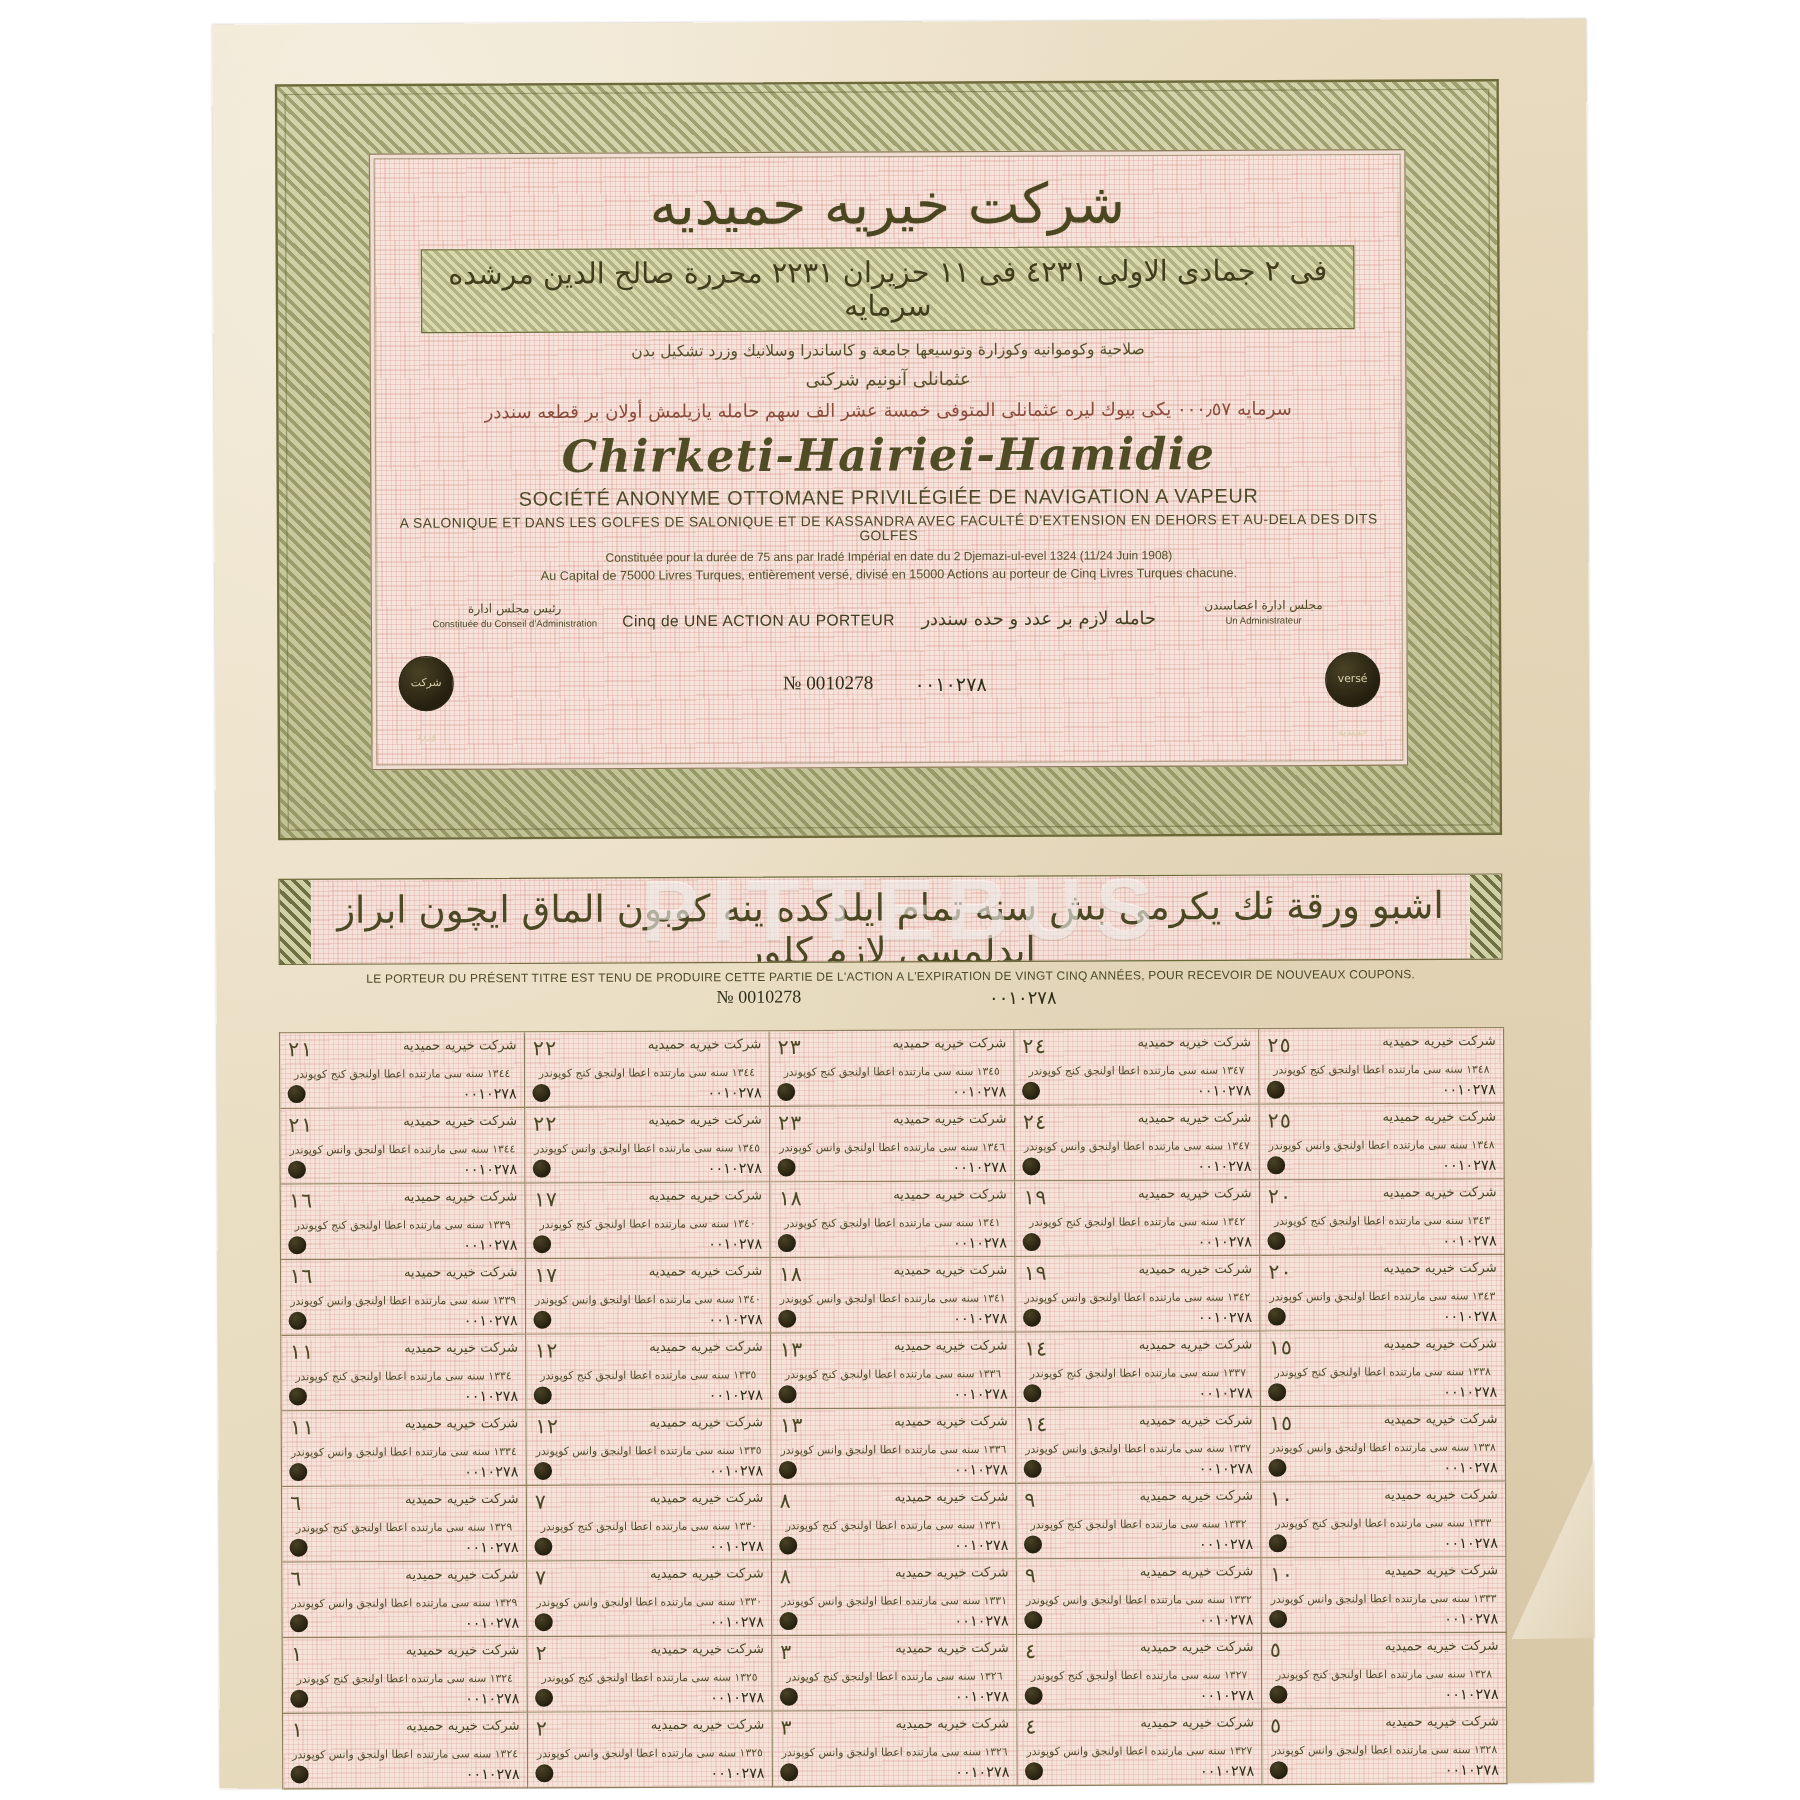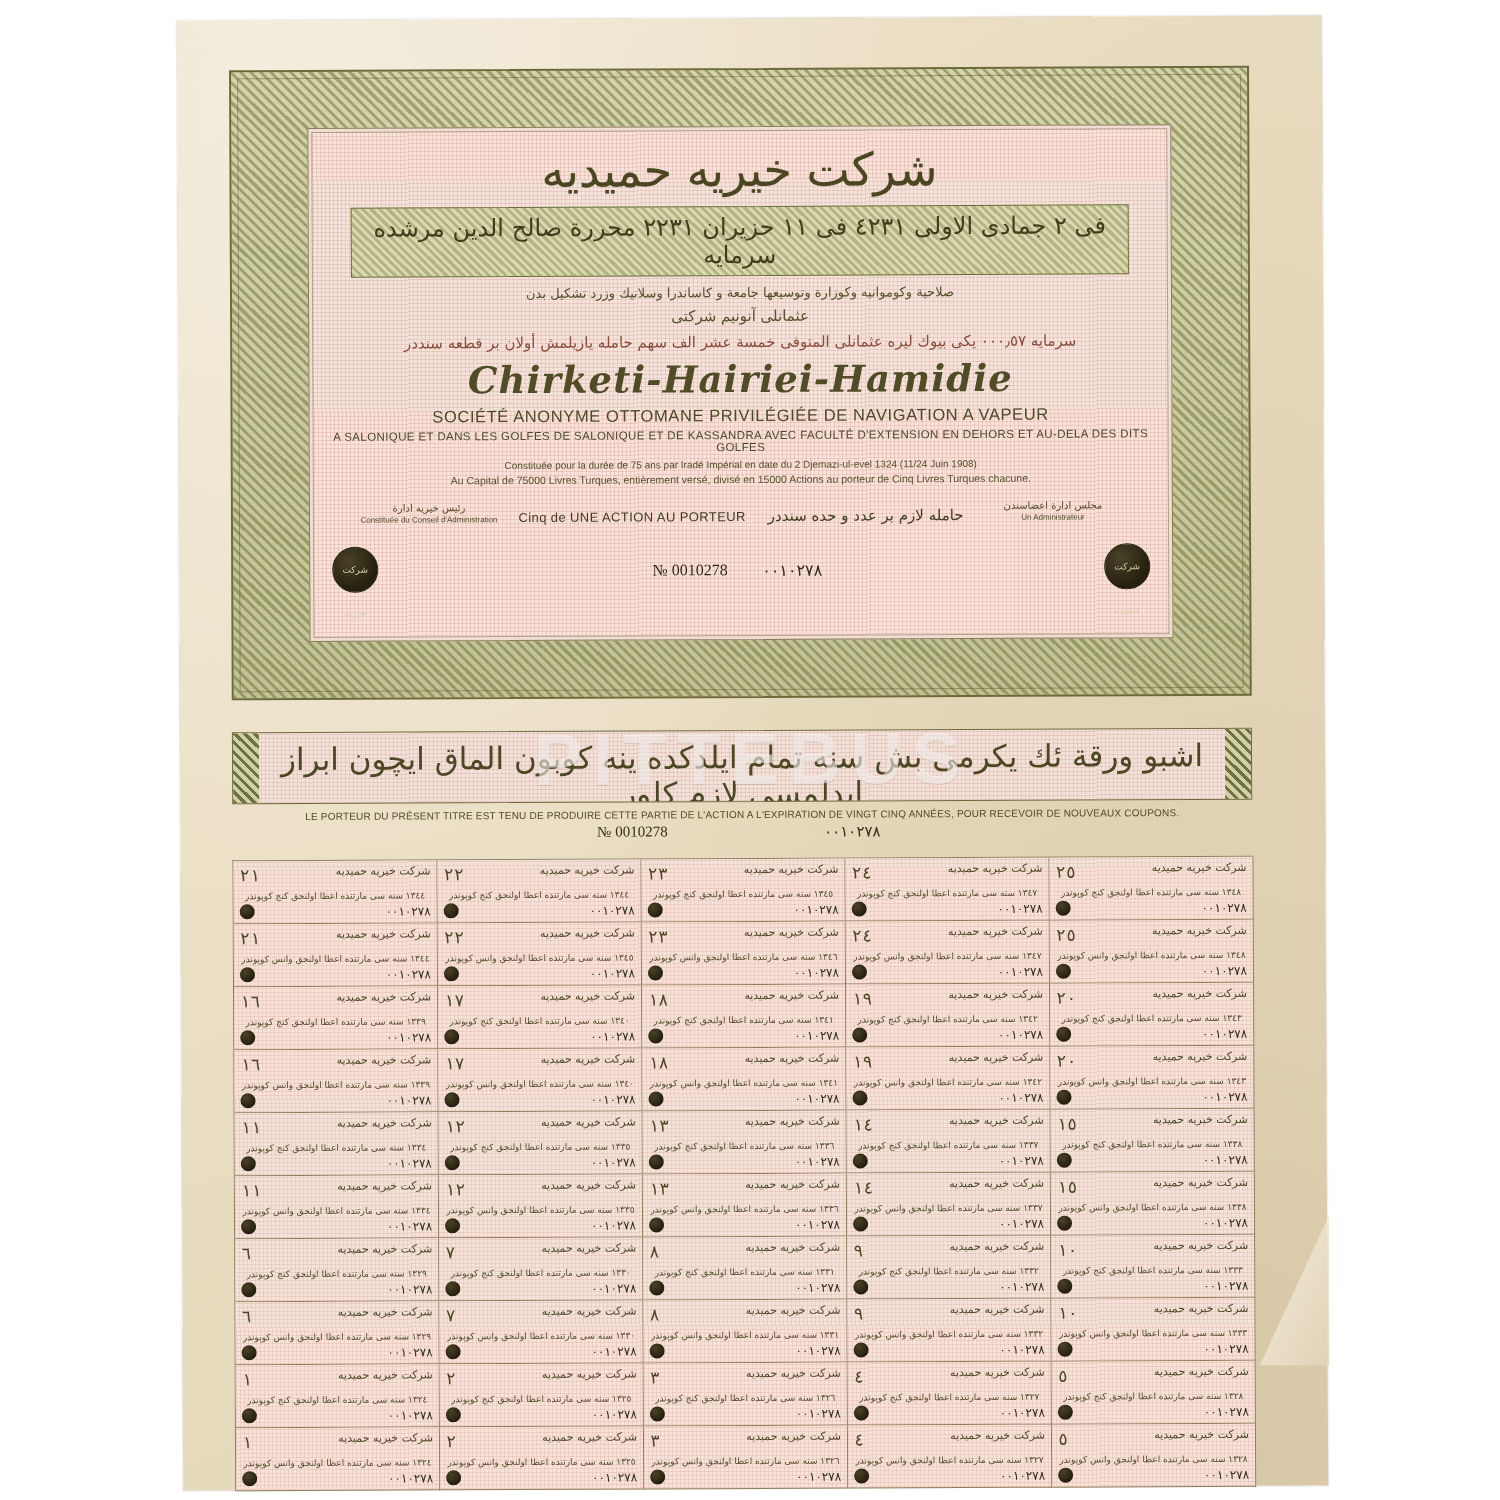--- a/index.html
+++ b/index.html
@@ -222,41 +222,41 @@
       <div class="ar ar-red">سرمايه ٧٥٫٠٠٠ يكى بيوك ليره عثمانلى المتوفى خمسة عشر الف سهم حامله يازيلمش أولان بر قطعه سنددر</div>
 
       <div class="latin-title">Chirketi-Hairiei-Hamidie</div>
       <div class="sub1">SOCIÉTÉ ANONYME OTTOMANE PRIVILÉGIÉE DE NAVIGATION A VAPEUR</div>
       <div class="sub2">A SALONIQUE ET DANS LES GOLFES DE SALONIQUE ET DE KASSANDRA AVEC FACULTÉ D'EXTENSION EN DEHORS ET AU-DELA DES DITS GOLFES</div>
       <div class="sub3">Constituée pour la durée de 75 ans par Iradé Impérial en date du 2 Djemazi-ul-evel 1324 (11/24 Juin 1908)</div>
       <div class="sub4">Au Capital de 75000 Livres Turques, entièrement versé, divisé en 15000 Actions au porteur de Cinq Livres Turques chacune.</div>
 
       <div class="sigrow">
         <div class="sig sig-left">
-          <span class="scr">رئيس خيريه ادارة</span>
+          <span class="scr">رئيس مجلس ادارة</span>
           <span>Constituée du Conseil d'Administration</span>
         </div>
         <div class="titre">
           <span>Cinq de UNE ACTION AU PORTEUR</span>
           <span class="arr">حامله لازم بر عدد و حده سنددر</span>
         </div>
         <div class="sig sig-right">
           <span class="scr">مجلس ادارة اعضاسندن</span>
           <span>Un Administrateur</span>
         </div>
       </div>
 
       <div class="numrow">
         <div class="seal seal-l">
-          <span>شركت خيريه</span>
+          <span>شركت وزرد</span>
         </div>
         <div class="num-lat">№ 0010278</div>
         <div class="num-ar">٠٠١٠٢٧٨</div>
         <div class="seal seal-r">
-          <span>شركت حميديه</span>
+          <span>versé حميديه</span>
         </div>
       </div>
 
     </div>
 
     <div class="imprint">
       <span class="a">مطبعة أحمد احسان</span>
       <span>Imp. AHMED IHSAN</span>
     </div>
   </div>

